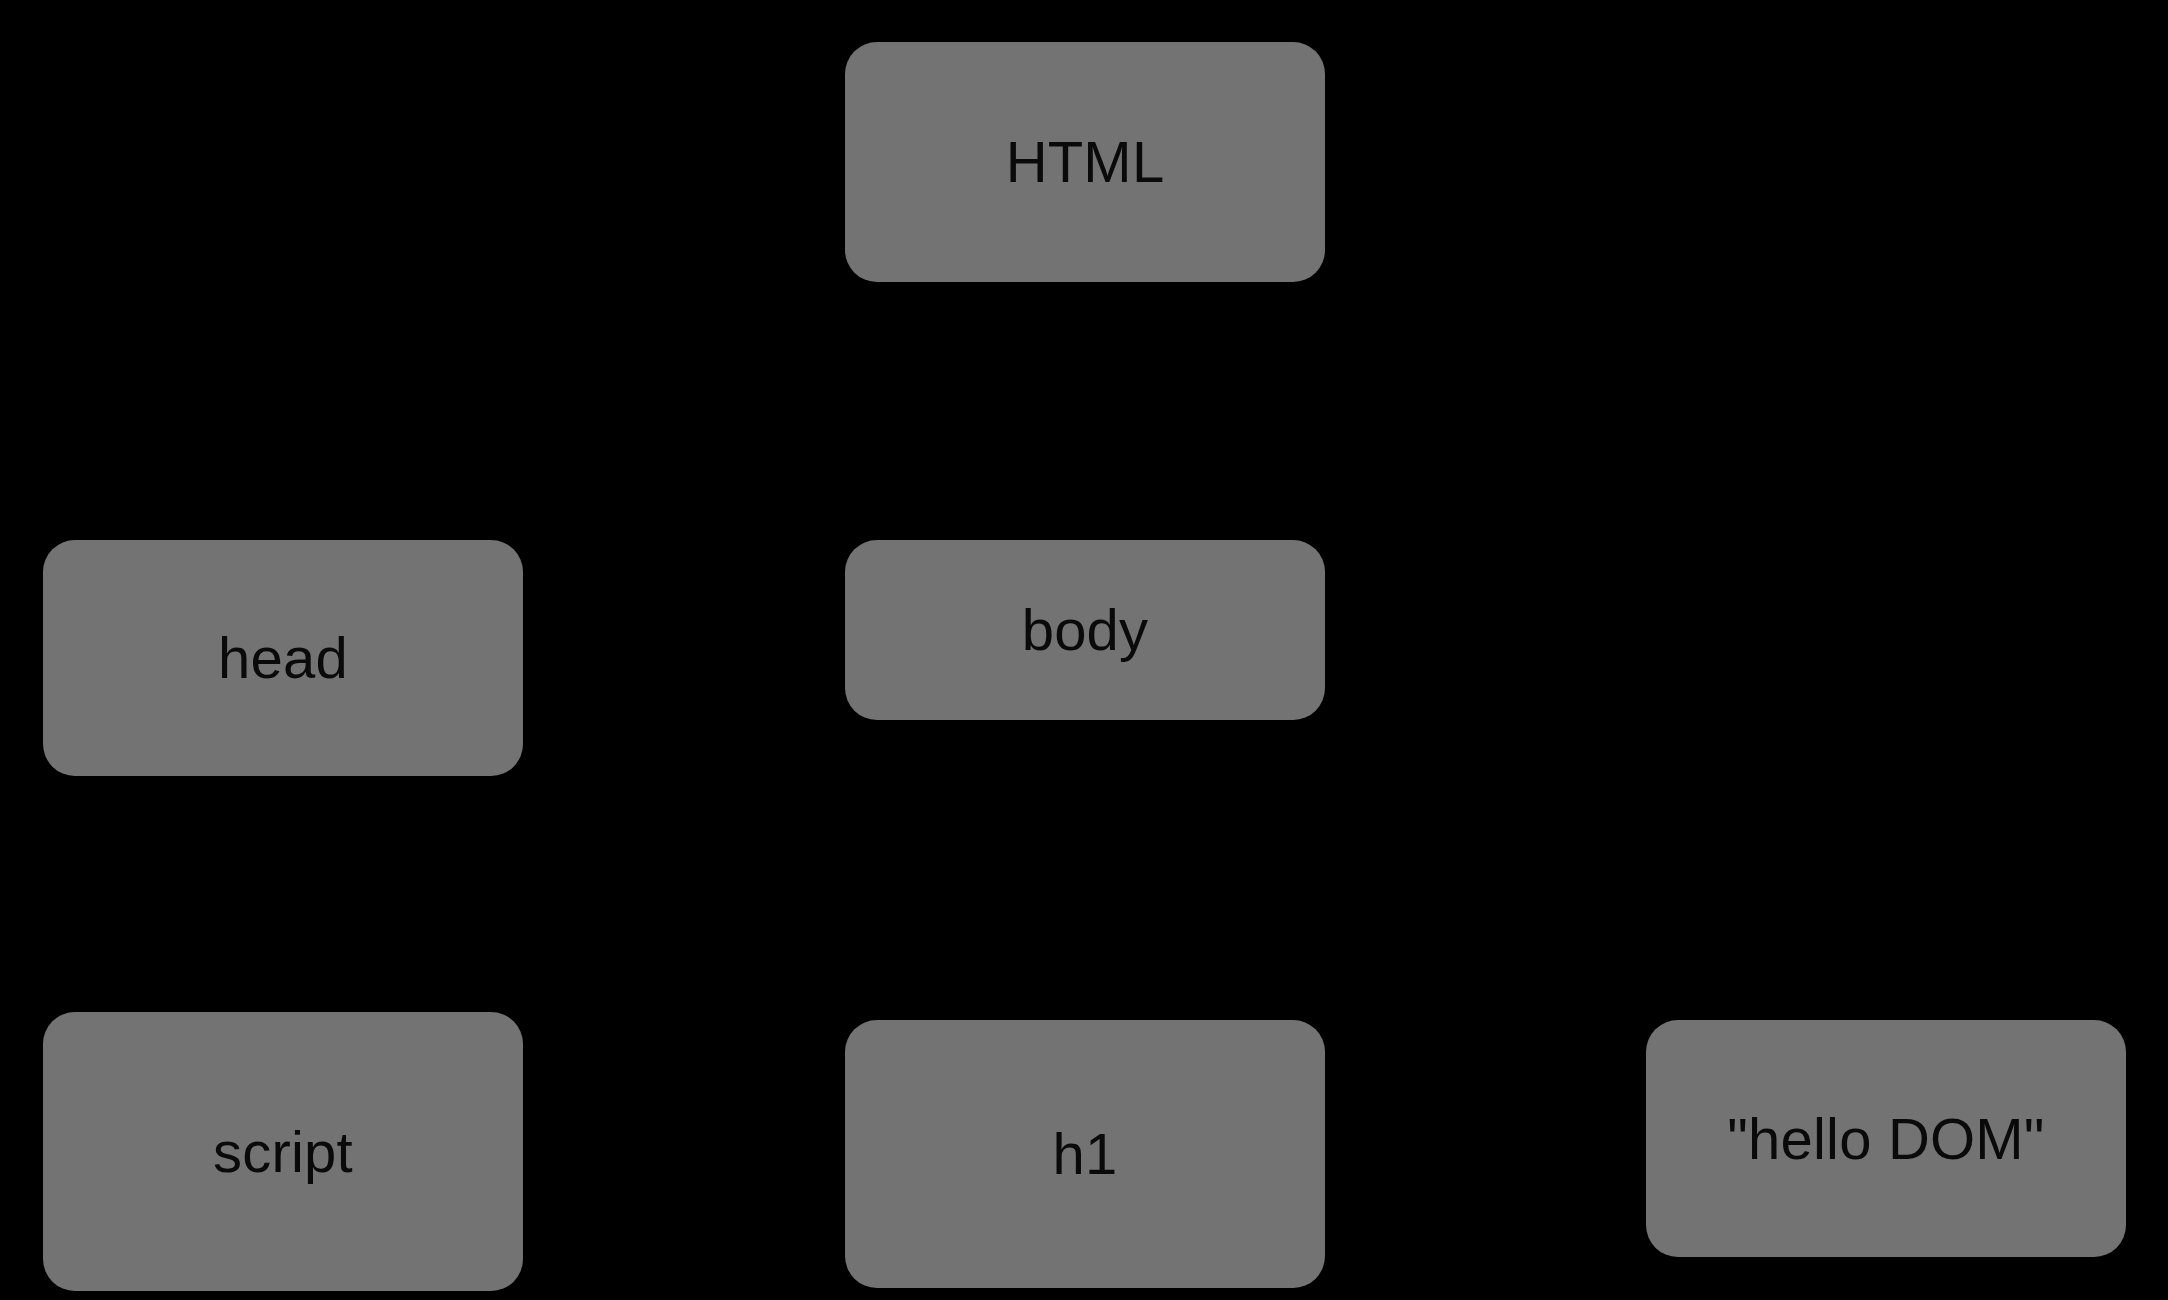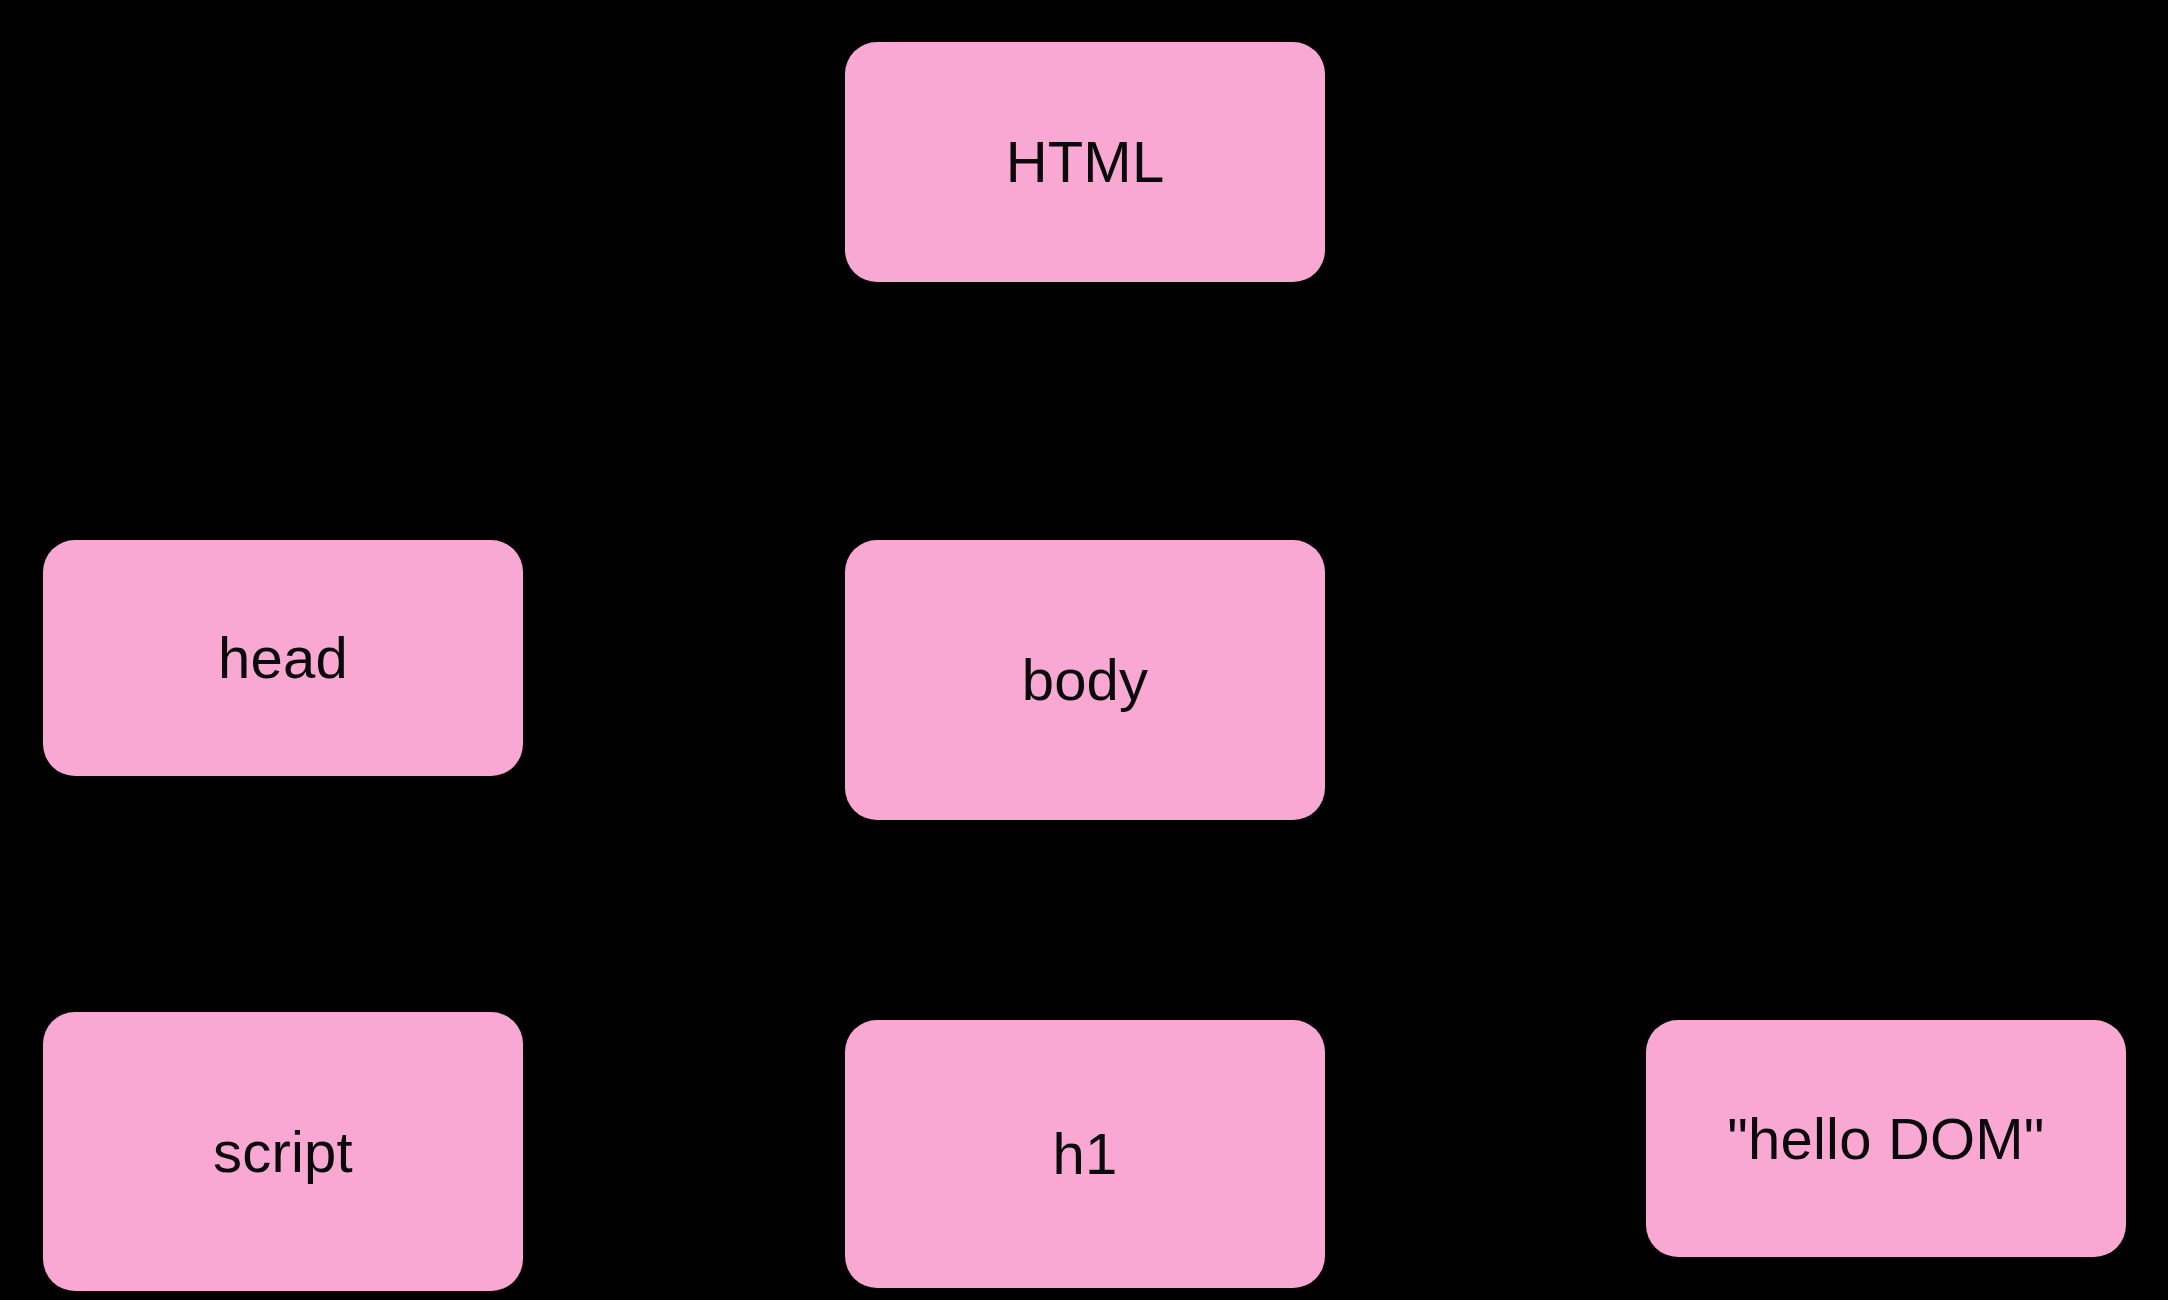--- a/index.html
+++ b/index.html
@@ -23,21 +23,21 @@
     left: 0;
     top: 0;
     width: 2168px;
     height: 1300px;
     pointer-events: none;
   }
 
   .node {
     position: absolute;
     box-sizing: border-box;
-    background: #f9a8d4;
+    background: #737373;
     border-radius: 32px;
     display: flex;
     align-items: center;
     justify-content: center;
     text-align: center;
     padding: 0 18px;
   }
 
   .node-label {
     color: #0a0a0a;
@@ -45,21 +45,21 @@
     font-size: 58px;
     font-weight: 400;
     line-height: 1.1;
     letter-spacing: 0.2px;
     white-space: nowrap;
   }
 
   
   .n-html   { left: 845px;  top: 42px;   width: 480px; height: 240px; }
   .n-head   { left: 43px;   top: 540px;  width: 480px; height: 236px; }
-  .n-body   { left: 845px;  top: 540px;  width: 480px; height: 280px; }
+  .n-body   { left: 845px;  top: 540px;  width: 480px; height: 180px; }
   .n-script { left: 43px;   top: 1012px; width: 480px; height: 279px; }
   .n-h1     { left: 845px;  top: 1020px; width: 480px; height: 268px; }
   .n-text   { left: 1646px; top: 1020px; width: 480px; height: 237px; }
 </style>
 </head>
 <body>
 
 <div id="canvas">
 
   <svg class="edge-layer" viewBox="0 0 2168 1300" width="2168" height="1300" aria-hidden="true">

